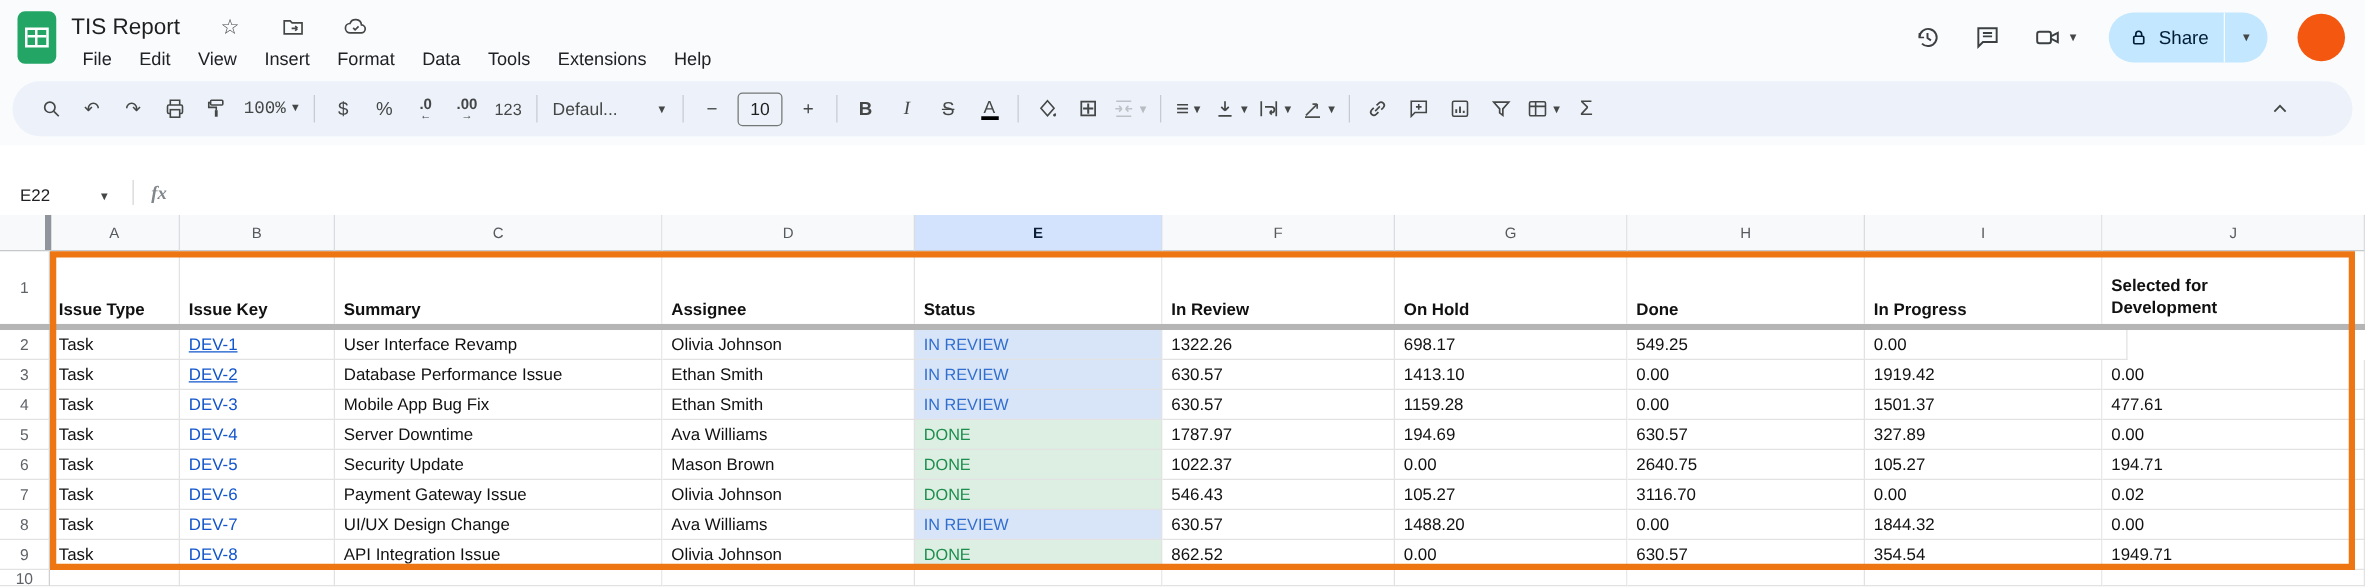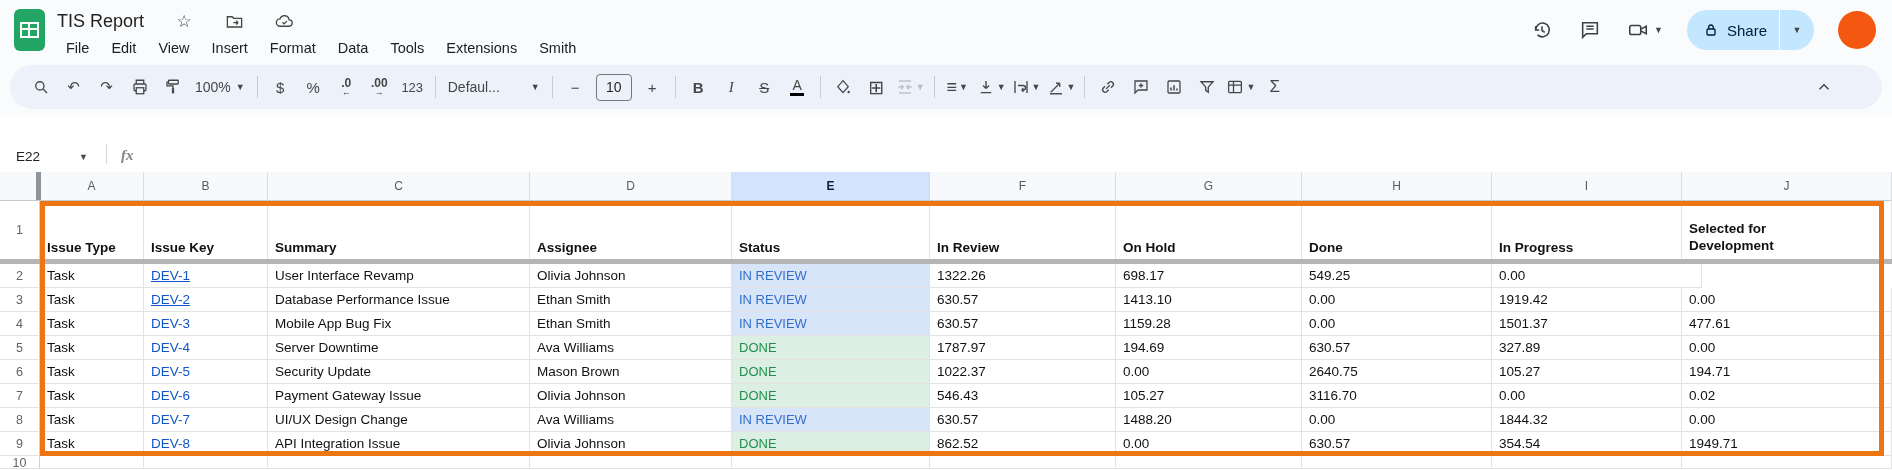--- a/index.html
+++ b/index.html
@@ -31,21 +31,21 @@
   .share-dd{width:34px;display:flex;align-items:center;justify-content:center;color:#001d35;}
   .avatar{width:38px;height:38px;border-radius:50%;background:var(--avatar,#F4570F);}
   
   .toolbarwrap{position:absolute;top:60px;left:0;width:1892px;height:56px;background:#f9fbfd;}
   .toolbar{position:absolute;left:10px;right:10px;top:5px;height:44px;border-radius:22px;
            background:var(--toolbar_bg,#EDF2FA);display:flex;align-items:center;padding:0 14px;box-sizing:border-box;}
   .tbi{height:28px;min-width:27px;padding:0 3px;display:flex;align-items:center;justify-content:center;
        border-radius:4px;color:#444746;font-size:15px;gap:2px;}
   .tbi svg{width:18px;height:18px;}
   .tbdiv{width:1px;height:22px;background:#c7cbd1;margin:0 6px;flex:none;}
-  .zoomctl{font-size:14px;gap:5px;padding:0 6px;}
+  .zoomctl{font-size:14px;gap:5px;padding:0 6px;font-family:Liberation Mono, monospace;}
   .fontctl{font-size:14px;width:92px;justify-content:space-between;padding:0 6px;}
   .fsbox{width:34px;height:25px;border:1px solid #747775;border-radius:4px;display:flex;align-items:center;
          justify-content:center;font-size:14px;color:#1f1f1f;margin:0 4px;}
   .b-bold{font-weight:bold;}
   .b-italic{font-style:italic;font-family:"Liberation Serif",serif;}
   .b-strike{text-decoration:line-through;}
   .a-col{display:flex;flex-direction:column;align-items:center;line-height:1;}
   .a-col .bar{width:14px;height:3px;background:#000;margin-top:1px;}
   .dec{display:flex;flex-direction:column;align-items:center;line-height:1;font-size:12px;font-weight:bold;}
   .dec .ar{font-size:9px;font-weight:normal;margin-top:-1px;}
@@ -115,21 +115,21 @@
       </div>
       <div class="menurow">
         <span class="menu-item">File</span>
         <span class="menu-item">Edit</span>
         <span class="menu-item">View</span>
         <span class="menu-item">Insert</span>
         <span class="menu-item">Format</span>
         <span class="menu-item">Data</span>
         <span class="menu-item">Tools</span>
         <span class="menu-item">Extensions</span>
-        <span class="menu-item">Smith</span>
+        <span class="menu-item">Help</span>
       </div>
     </div>
     <div class="rightcluster">
       <span class="rc-ic">
         <svg viewBox="0 0 24 24" fill="none" stroke="currentColor" stroke-width="1.7">
             <path d="M5 12a7.5 7.5 0 1 1 2.2 5.3"></path>
             <path d="M5 8v4h4" stroke-width="1.5"></path>
             <path d="M12 8v4.5l3 2"></path>
           </svg>
       </span>

